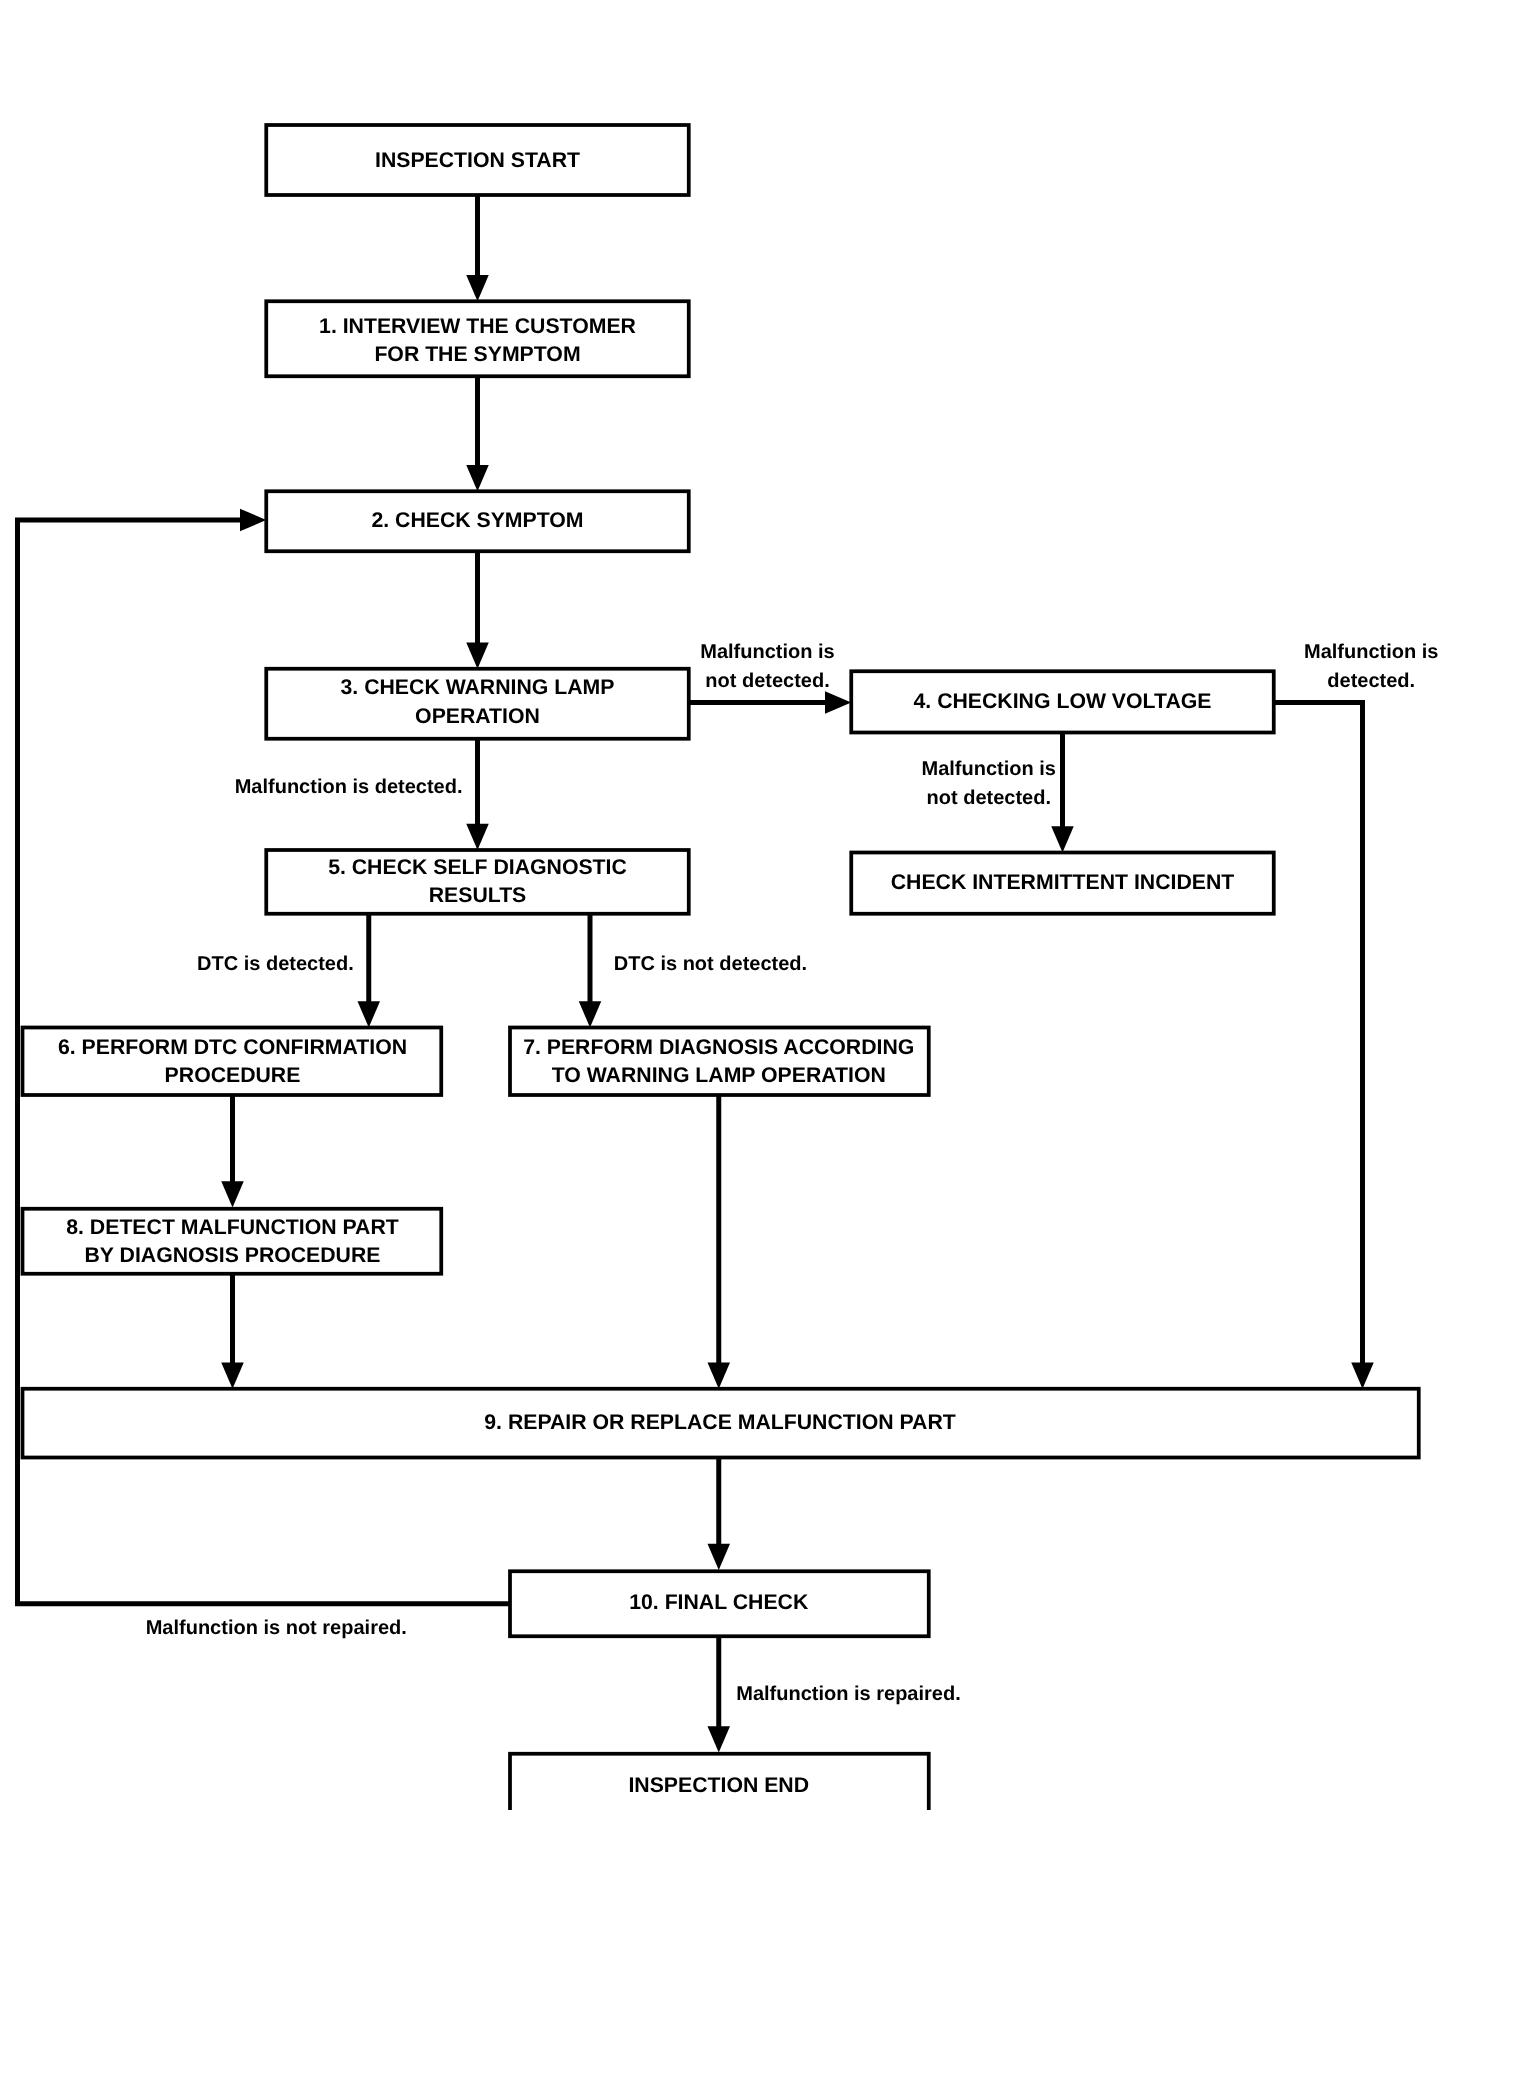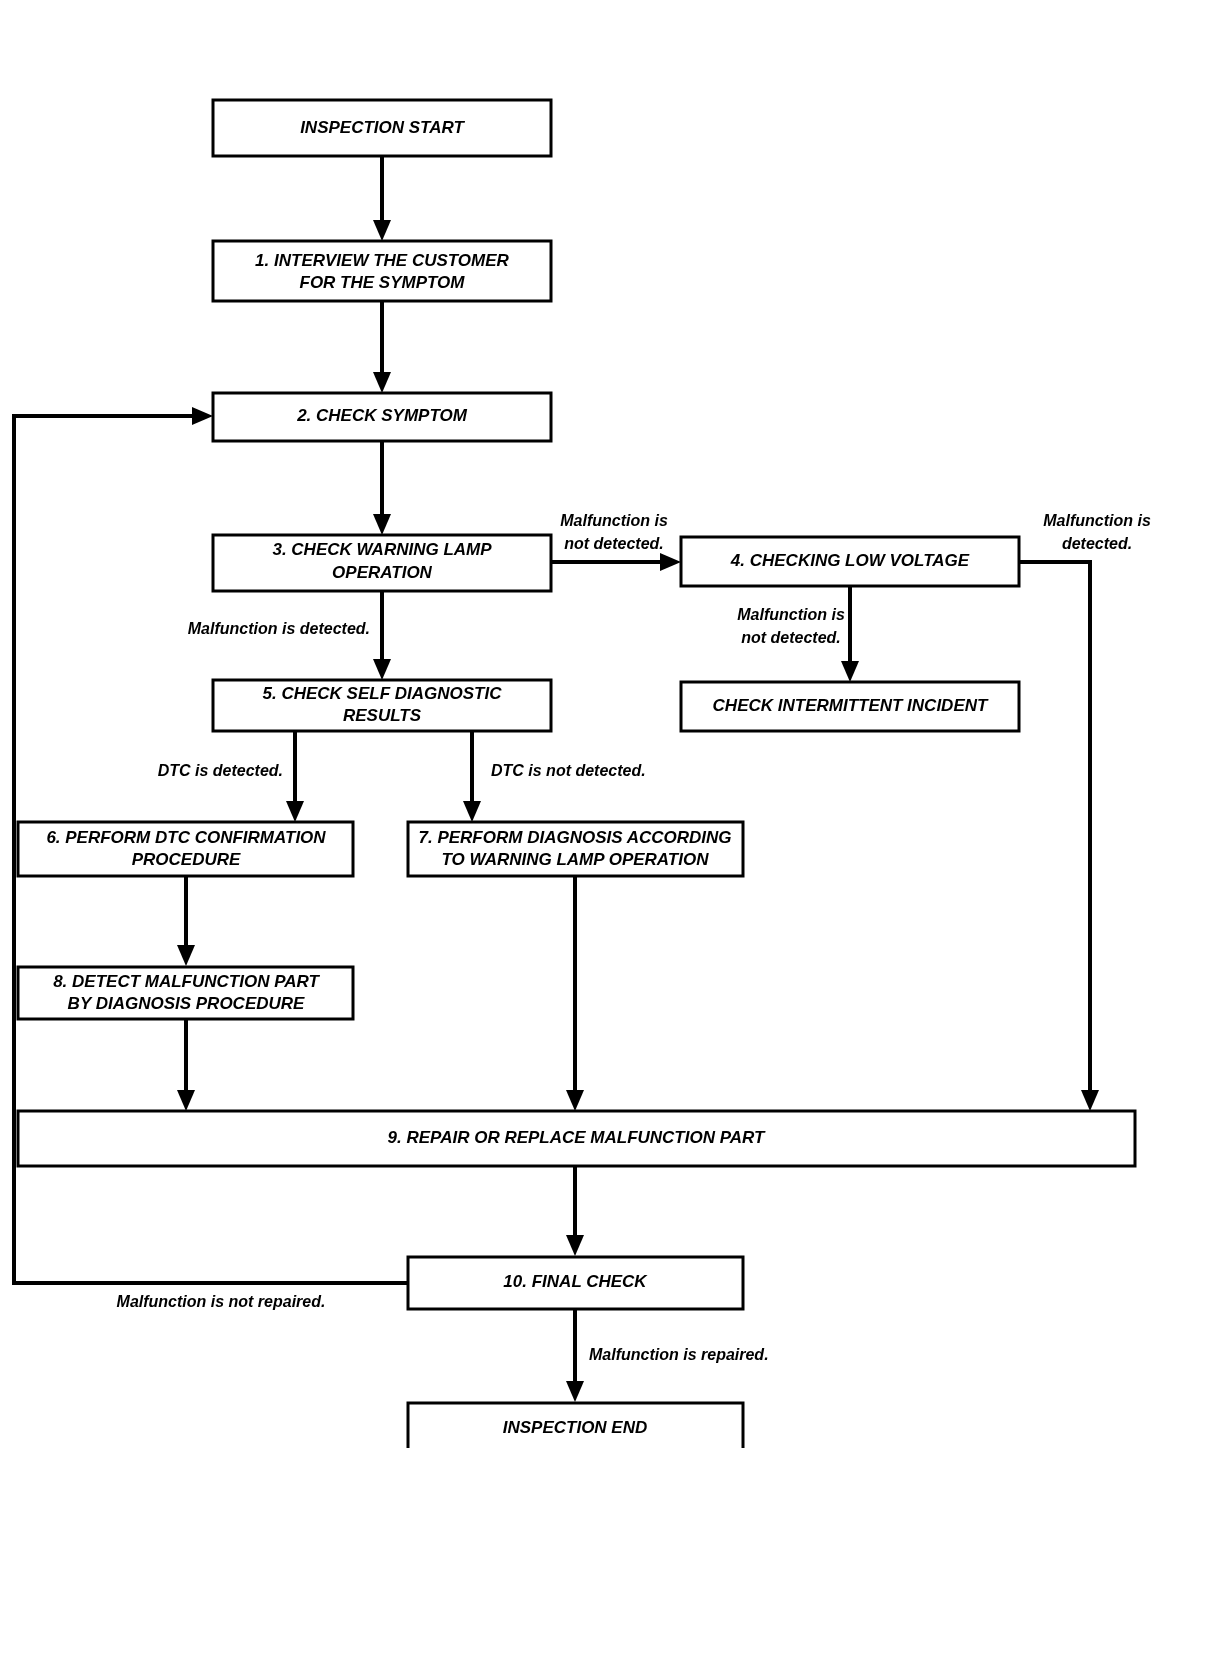--- a/index.html
+++ b/index.html
@@ -10,21 +10,20 @@
   }
   body {
     font-family: "Liberation Sans", sans-serif;
   }
   #page {
     position: relative;
     width: 1216px;
     height: 1448px;
     background: #ffffff;
     overflow: hidden;
-    font-style: italic;
   }
   svg#flow {
     display: block;
     width: 1216px;
     height: 1660px;
   }
   .node-rect {
     fill: #ffffff;
     stroke: #000000;
     stroke-width: 3;

